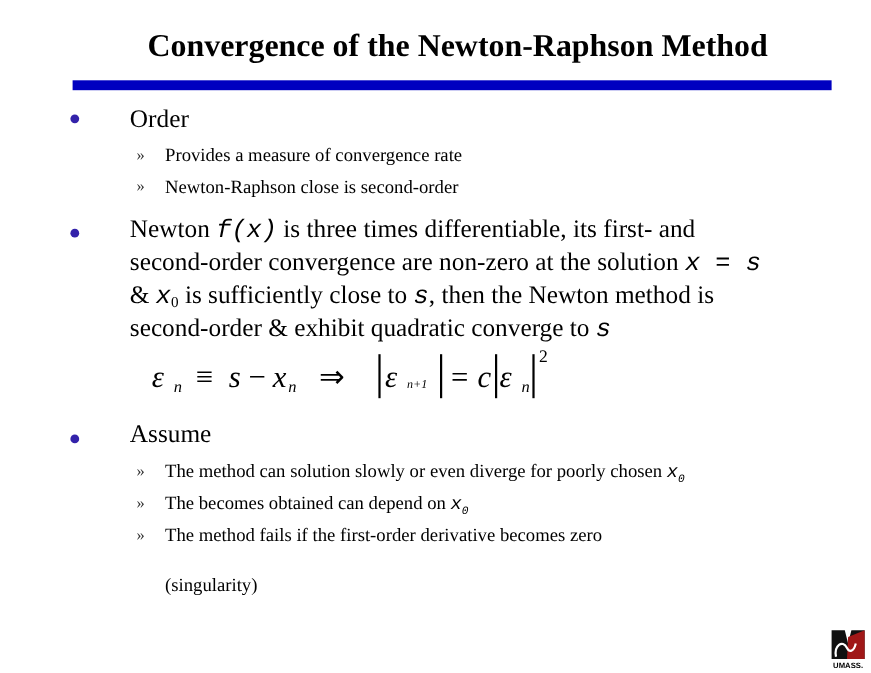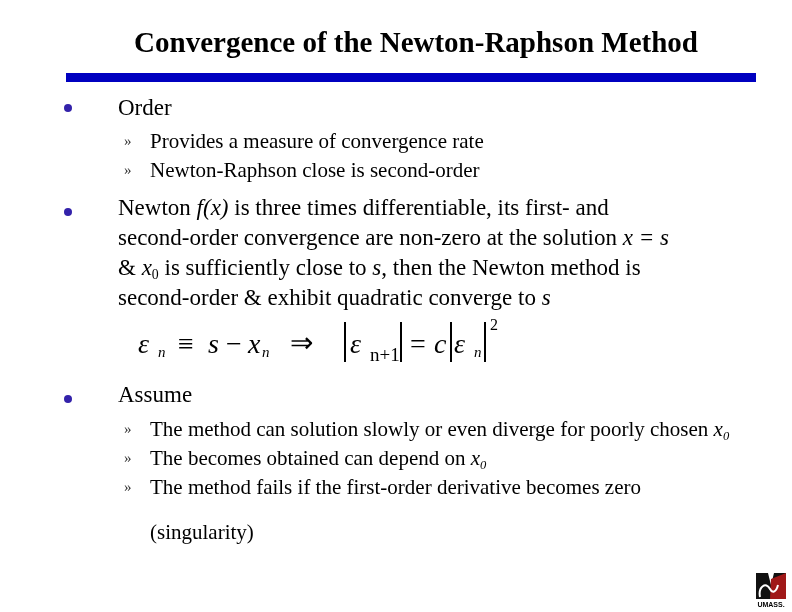--- a/index.html
+++ b/index.html
@@ -14,26 +14,26 @@
   .rule {
     position: absolute; left: 66px; top: 73px; width: 690px; height: 9px;
   }
   .l1 {
     position: absolute; left: 118px; font-size: 23px; line-height: 30px;
   }
   .b1 {
     position: absolute; left: 64px; width: 8px; height: 8px; border-radius: 50%;
   }
   .l2 {
-    position: absolute; left: 150px; font-size: 21px; line-height: 24px;
+    position: absolute; left: 150px; font-size: 17px; line-height: 24px;
   }
   .b2 {
     position: absolute; left: 124px; font-size: 15px; line-height: 24px; color: #333;
   }
-  i { font-style: italic; }
+  i { font-style: italic; font-family: Liberation Mono, monospace; }
   sub { font-size: 60%; vertical-align: -4px; line-height: 0; }
   .eq {
     position: absolute; left: 138px; top: 322px; height: 50px; width: 380px;
     font-size: 28px; font-family: "Liberation Serif", serif;
   }
   .eq span { position: absolute; }
   .logo { position: absolute; left: 754px; top: 571px; width: 34px; height: 38px; }
 </style>
 </head>
 <body>
@@ -66,21 +66,21 @@
   <span style="left:0;top:6px;font-style:italic">ε</span>
   <span style="left:20px;top:22px;font-size:15px;font-style:italic">n</span>
   <span style="left:40px;top:6px">≡</span>
   <span style="left:70px;top:6px;font-style:italic">s</span>
   <span style="left:88px;top:6px">−</span>
   <span style="left:110px;top:6px;font-style:italic">x</span>
   <span style="left:124px;top:22px;font-size:15px;font-style:italic">n</span>
   <span style="left:152px;top:4px">⇒</span>
   <span style="left:206px;top:0;width:2px;height:40px;background:#000"></span>
   <span style="left:212px;top:6px;font-style:italic">ε</span>
-  <span style="left:232px;top:22px;font-size:19px;">n+1</span>
+  <span style="left:232px;top:22px;font-size:11px;font-style:italic">n+1</span>
   <span style="left:262px;top:0;width:2px;height:40px;background:#000"></span>
   <span style="left:272px;top:6px">=</span>
   <span style="left:296px;top:6px;font-style:italic">c</span>
   <span style="left:312px;top:0;width:2px;height:40px;background:#000"></span>
   <span style="left:316px;top:6px;font-style:italic">ε</span>
   <span style="left:336px;top:22px;font-size:15px;font-style:italic">n</span>
   <span style="left:346px;top:0;width:2px;height:40px;background:#000"></span>
   <span style="left:352px;top:-6px;font-size:16px">2</span>
 </div>
 

